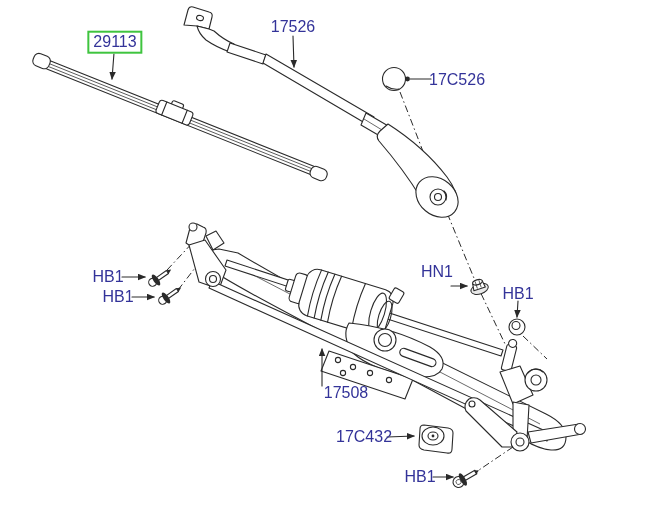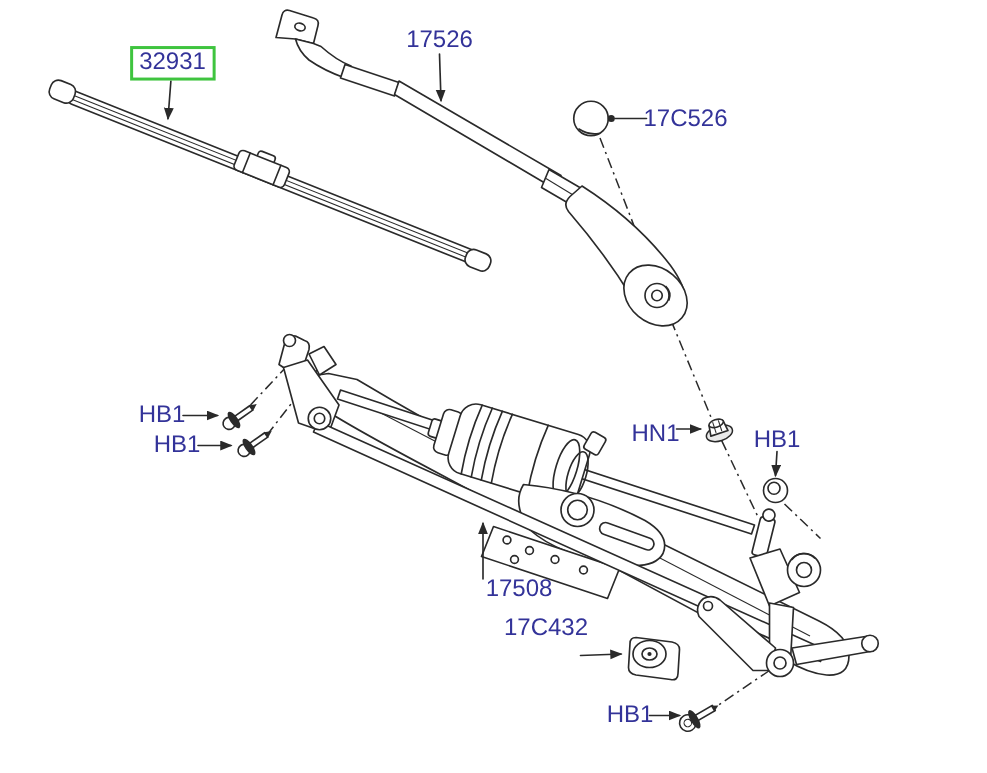--- a/index.html
+++ b/index.html
@@ -186,32 +186,32 @@
       <line class="ln" x1="122" y1="277" x2="145" y2="277" marker-end="url(#arw)"></line>
       <line class="ln" x1="132" y1="297" x2="154" y2="297" marker-end="url(#arw)"></line>
       <line class="ln" x1="451" y1="286" x2="467" y2="286" marker-end="url(#arw)"></line>
       <line class="ln" x1="518" y1="301" x2="517" y2="317" marker-end="url(#arw)"></line>
       <line class="ln" x1="322" y1="386" x2="322" y2="349" marker-end="url(#arw)"></line>
       <line class="ln" x1="387" y1="437" x2="414" y2="436" marker-end="url(#arw)"></line>
       <line class="ln" x1="433" y1="477" x2="453" y2="477" marker-end="url(#arw)"></line>
     </g>
   </svg>
 
-  <div class="callout boxed" style="left:115px;top:42px;">32931</div>
+  <div class="callout boxed" style="left:115px;top:42px;">29113</div>
 
   <div class="callout" style="left:293px;top:27px;">17526</div>
 
   <div class="callout" style="left:457px;top:80px;text-align:right;">17C526</div>
 
   <div class="callout" style="left:108px;top:277px;">HB1</div>
 
   <div class="callout" style="left:118px;top:297px;">HB1</div>
 
-  <div class="callout" style="left:437px;top:290px;">HN1</div>
+  <div class="callout" style="left:437px;top:272px;">HN1</div>
 
   <div class="callout" style="left:518px;top:294px;">HB1</div>
 
   <div class="callout" style="left:322px;top:393px;margin-left:24px;">17508</div>
 
-  <div class="callout" style="left:364px;top:419px;">17C432</div>
+  <div class="callout" style="left:364px;top:437px;">17C432</div>
 
   <div class="callout" style="left:420px;top:477px;">HB1</div>
 </div>
 
 </body></html>

